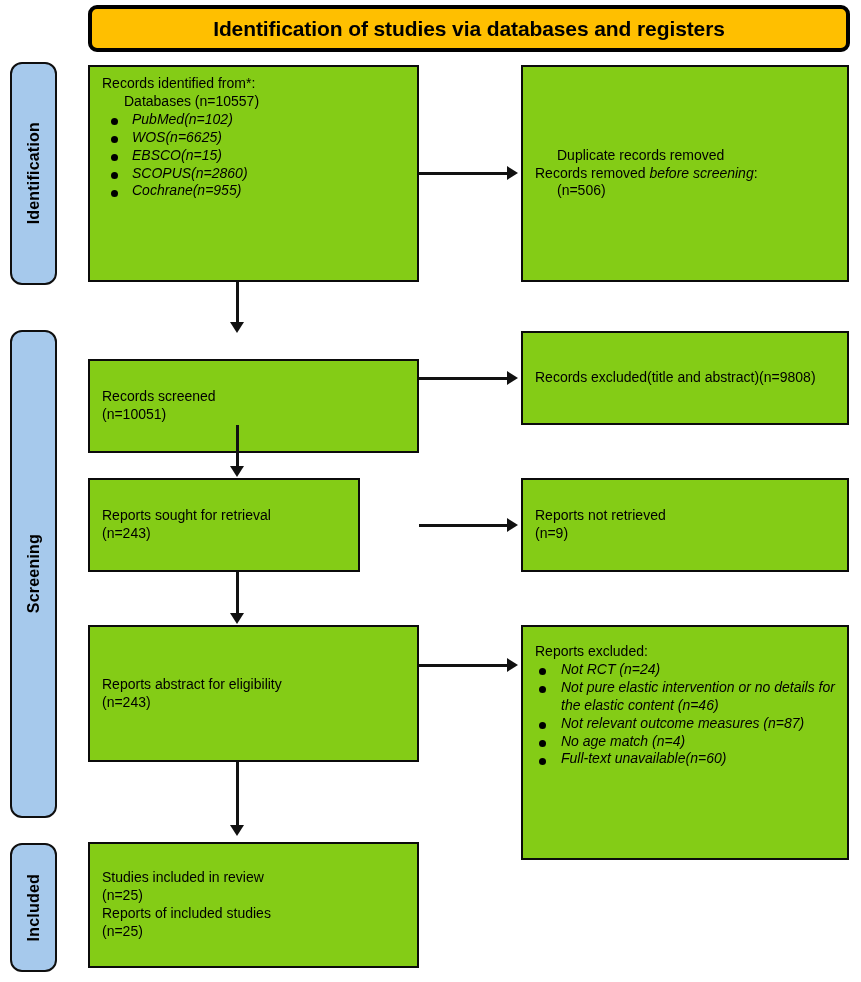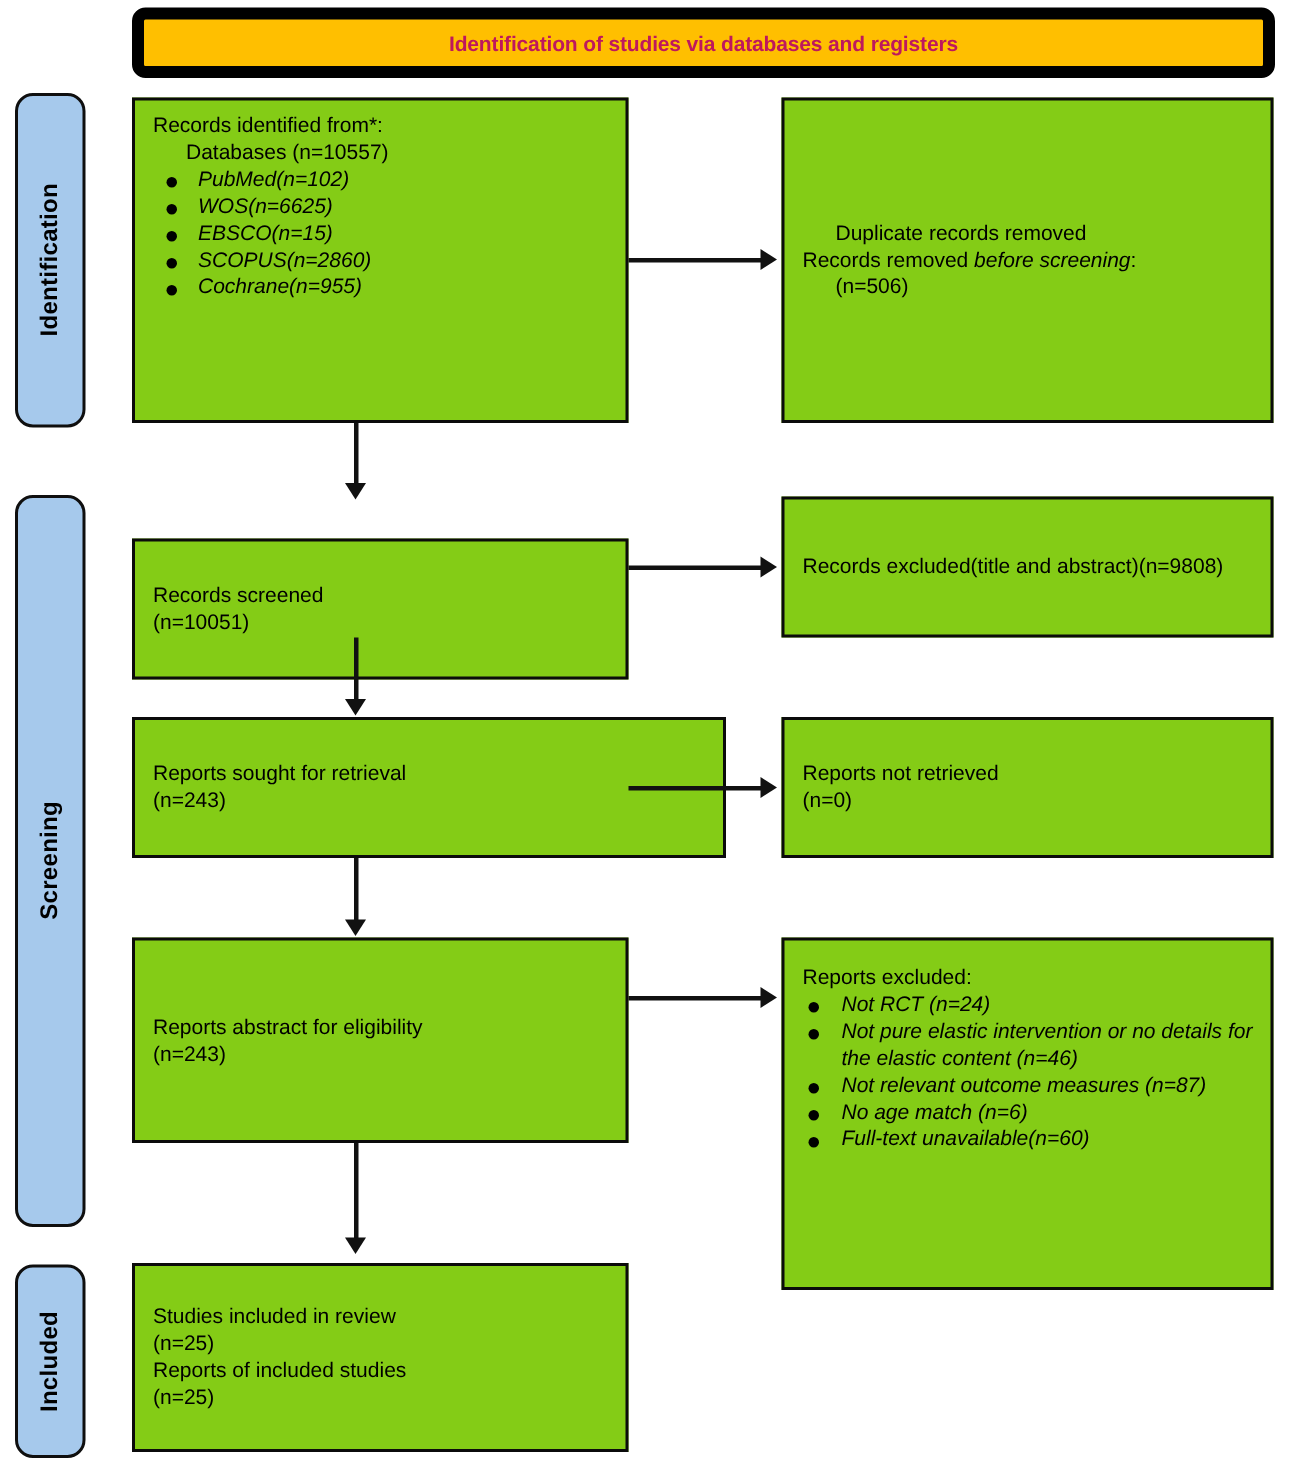--- a/index.html
+++ b/index.html
@@ -18,29 +18,29 @@
     height: 982px;
     background: #ffffff;
     overflow: hidden;
   }
 
   
   .banner {
     position: absolute;
     box-sizing: border-box;
     background: #FFBF00;
-    border: 8px solid #000000;
+    border: 4px solid #000000;
     border-radius: 9px;
     display: flex;
     align-items: center;
     justify-content: center;
     font-weight: bold;
-    font-size: 14px;
+    font-size: 21px;
     letter-spacing: -0.1px;
-    color: #be185d;
+    color: #000000;
   }
 
   
   .stage-tab {
     position: absolute;
     box-sizing: border-box;
     background: #A6C9EC;
     border: 2.5px solid #0f0f0f;
     border-radius: 12px;
     display: flex;
@@ -173,48 +173,48 @@
   <div class="box" style="left:521px; top:331px; width:328px; height:94px; display:flex; flex-direction:column; justify-content:center;">
     <div class="line">Records excluded(title and abstract)(n=9808)</div>
   </div>
 
   <div class="conn h" style="left:419px; top:377px; width:89px;"></div>
   <div class="arrowhead right" style="left:507px; top:371px;"></div>
 
   <div class="conn v" style="left:236px; top:425px; height:45px;"></div>
   <div class="arrowhead down" style="left:230px; top:466px;"></div>
 
-  <div class="box" style="left:88px; top:478px; width:396px; height:94px; display:flex; flex-direction:column; justify-content:center;">
+  <div class="box" style="left:88px; top:478px; width:272px; height:94px; display:flex; flex-direction:column; justify-content:center;">
     <div class="line">Reports sought for retrieval</div>
     <div class="line">(n=243)</div>
   </div>
 
   <div class="box" style="left:521px; top:478px; width:328px; height:94px; display:flex; flex-direction:column; justify-content:center;">
     <div class="line">Reports not retrieved</div>
-    <div class="line">(n=0)</div>
+    <div class="line">(n=9)</div>
   </div>
 
   <div class="conn h" style="left:419px; top:524px; width:89px;"></div>
   <div class="arrowhead right" style="left:507px; top:518px;"></div>
 
   <div class="conn v" style="left:236px; top:572px; height:45px;"></div>
   <div class="arrowhead down" style="left:230px; top:613px;"></div>
 
   <div class="box" style="left:88px; top:625px; width:331px; height:137px; display:flex; flex-direction:column; justify-content:center;">
     <div class="line">Reports abstract for eligibility</div>
     <div class="line">(n=243)</div>
   </div>
 
   <div class="box" style="left:521px; top:625px; width:328px; height:235px; padding-top:16px;">
     <div class="line">Reports excluded:</div>
     <ul class="blist tight">
       <li>Not RCT (n=24)</li>
       <li>Not pure elastic intervention or no details for the elastic content (n=46)</li>
       <li>Not relevant outcome measures (n=87)</li>
-      <li>No age match (n=6)</li>
+      <li>No age match (n=4)</li>
       <li>Full-text unavailable(n=60)</li>
     </ul>
   </div>
 
   <div class="conn h" style="left:419px; top:664px; width:89px;"></div>
   <div class="arrowhead right" style="left:507px; top:658px;"></div>
 
   <div class="conn v" style="left:236px; top:762px; height:64px;"></div>
   <div class="arrowhead down" style="left:230px; top:825px;"></div>
 

